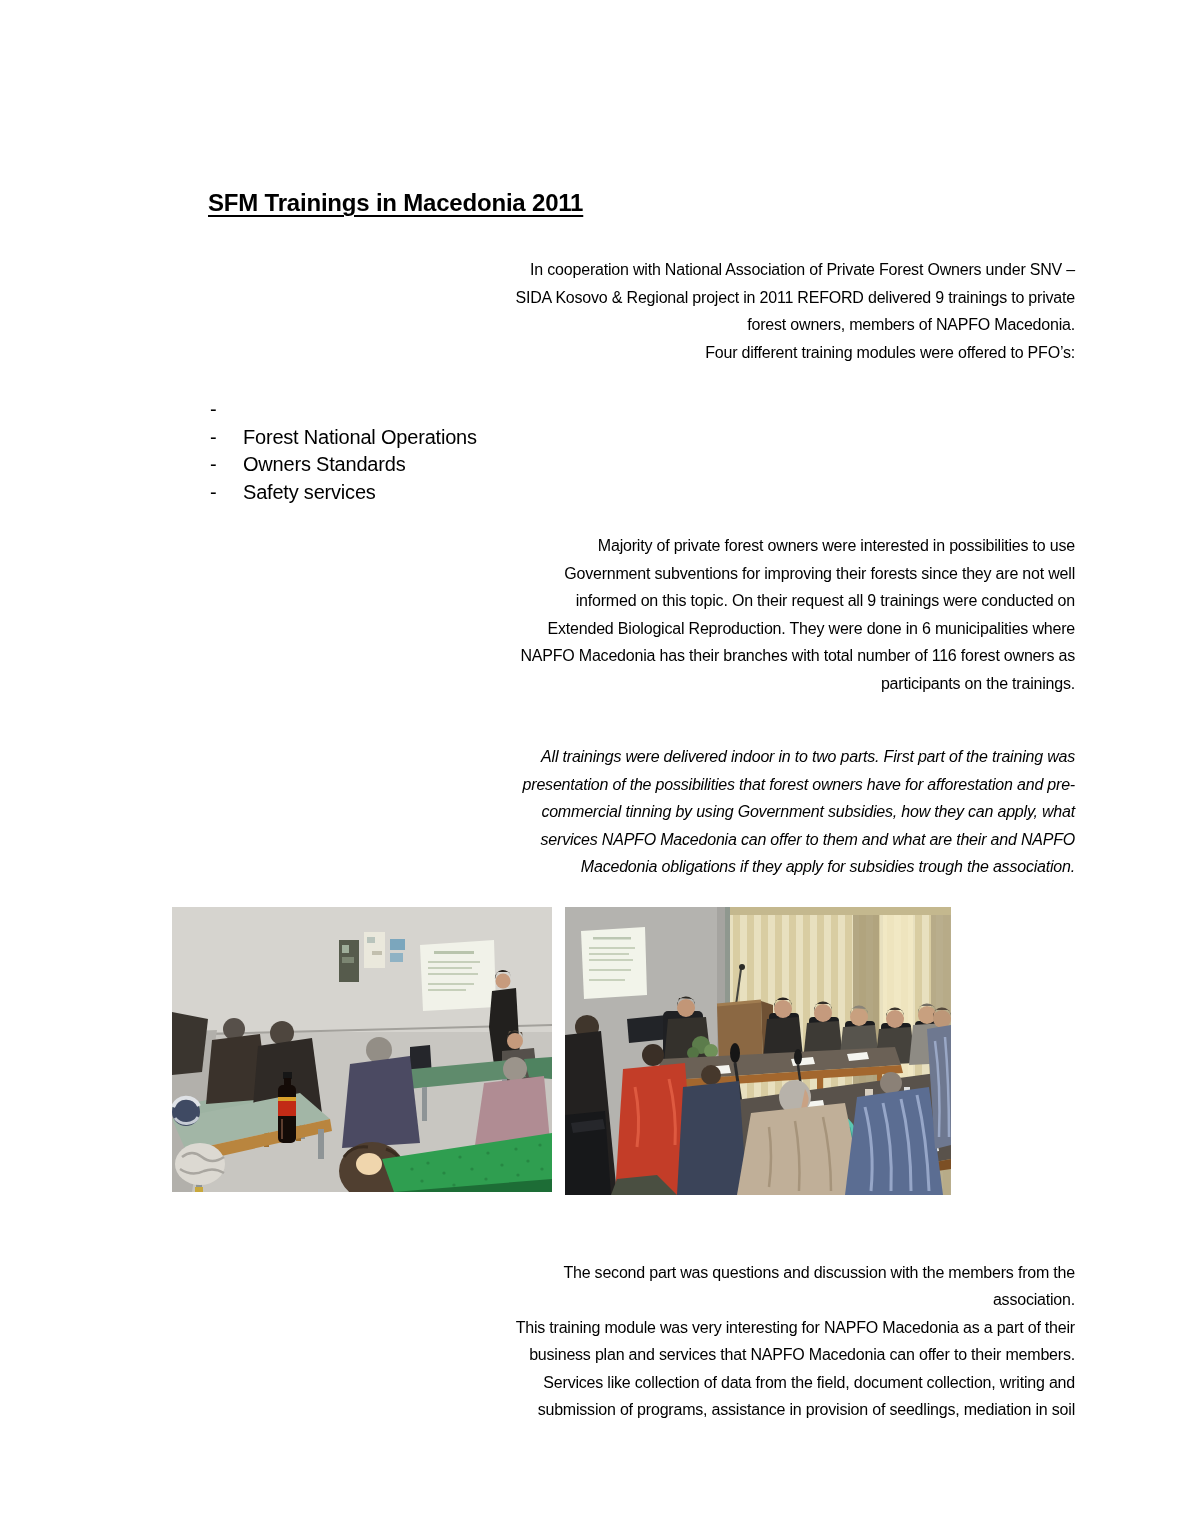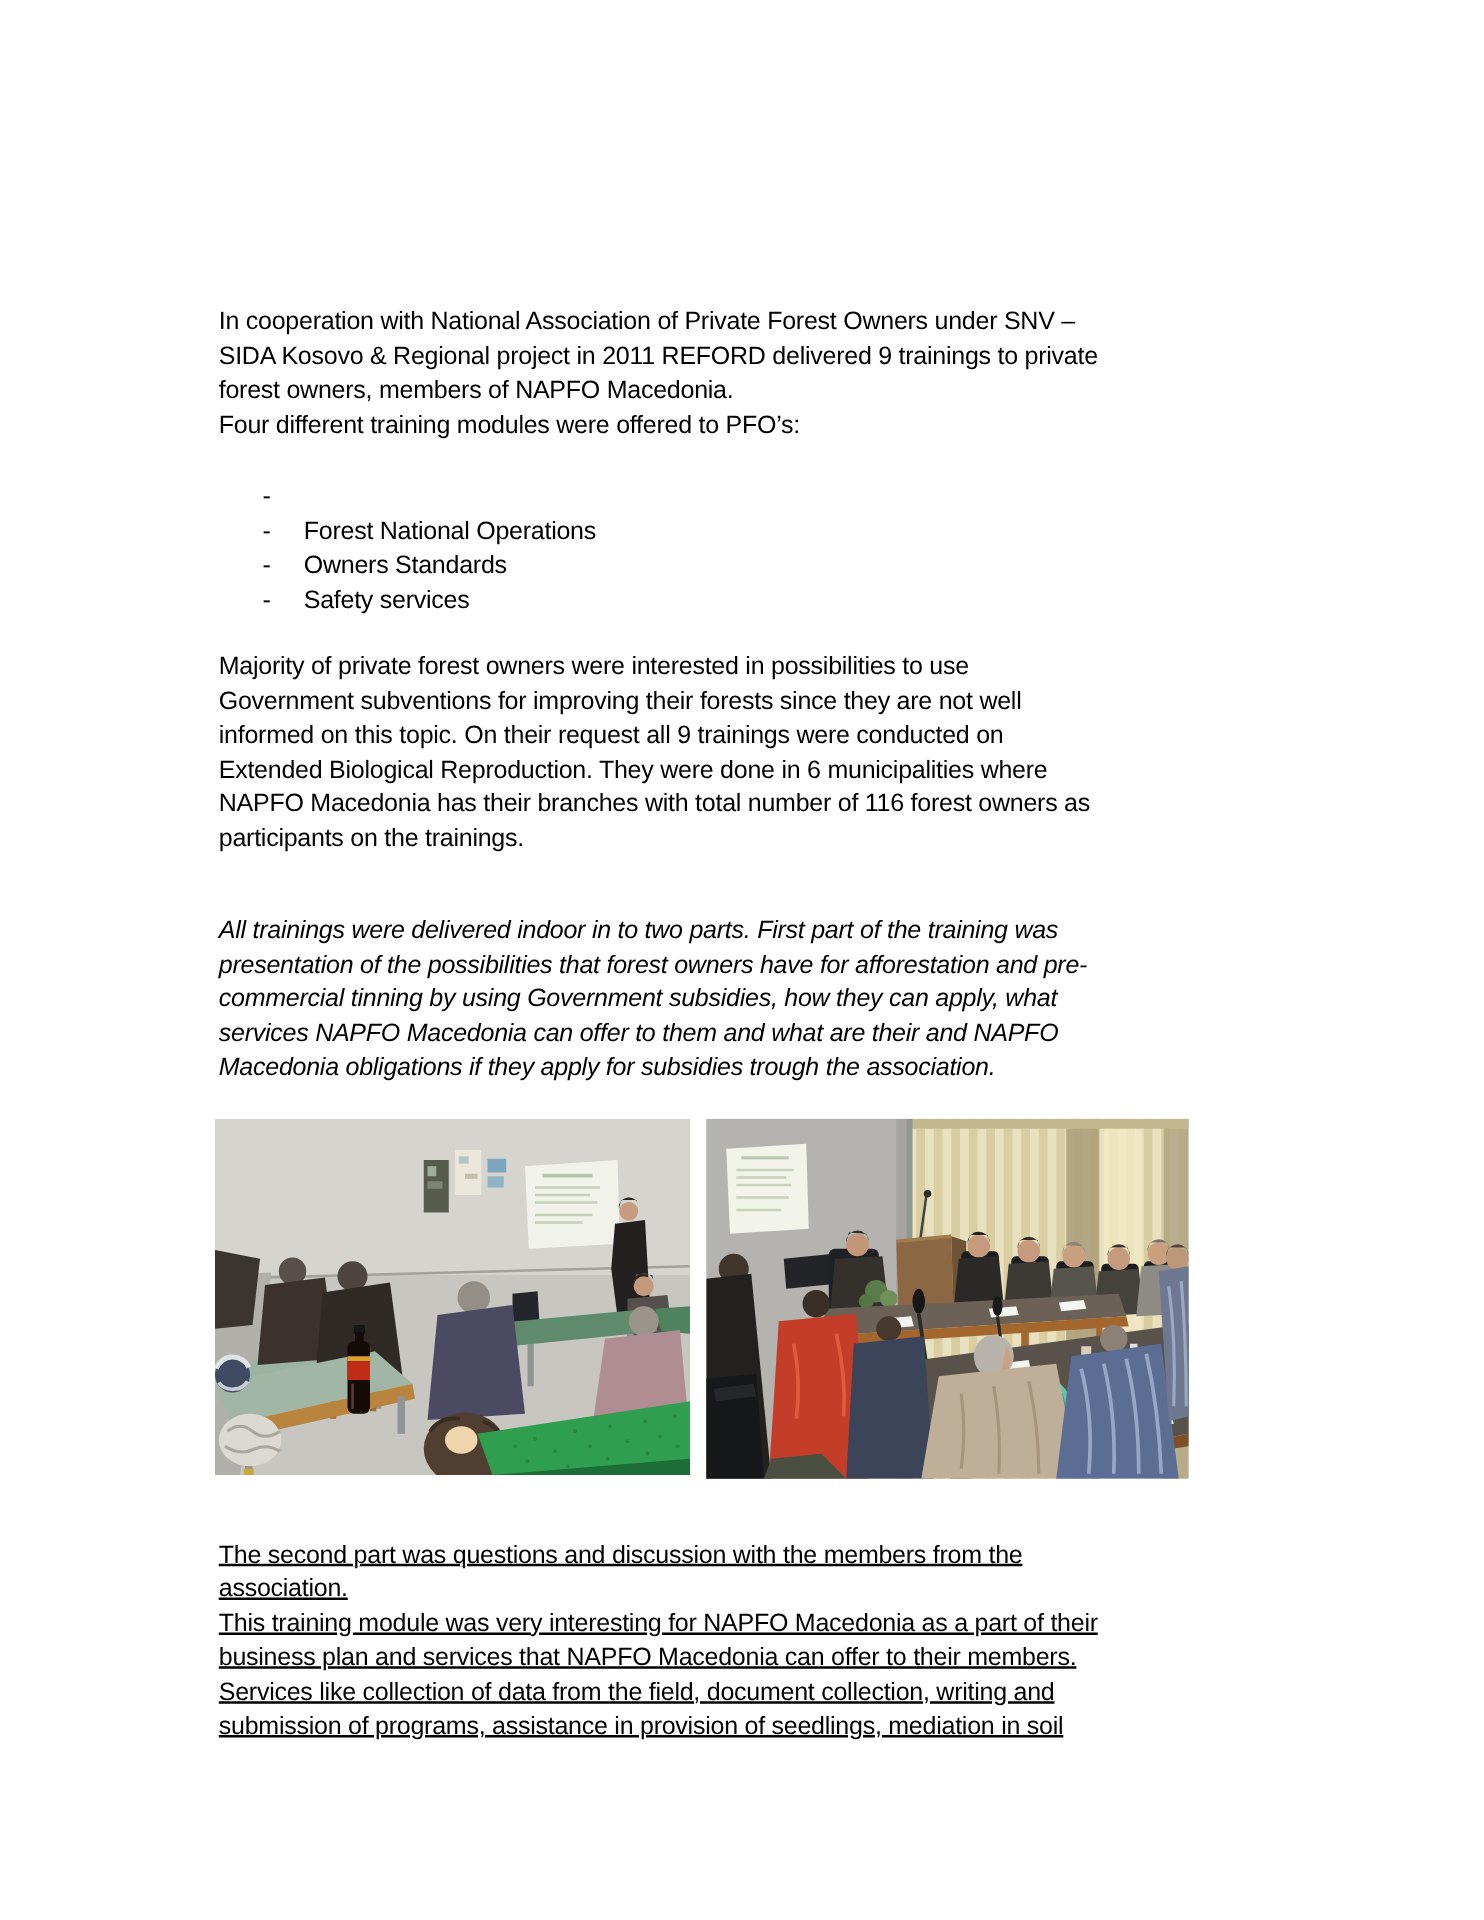--- a/index.html
+++ b/index.html
@@ -25,25 +25,26 @@
     line-height: 30px;
     font-weight: bold;
     letter-spacing: -0.2px;
     text-decoration: underline;
     text-decoration-thickness: 2px;
     text-underline-offset: 4px;
     color: #000000;
   }
   .para {
     margin: 0;
-    font-size: 20px;
+    font-size: 16px;
     line-height: 27.5px;
     letter-spacing: -0.2px;
     white-space: pre-line;
     color: #000000;
+    text-align: right;
   }
   .para-intro   { margin-top: 38px; }
   .module-list  { margin: 30px 0 0 0; padding: 0; list-style: none; }
   .module-list li {
     display: flex;
     margin-left: 35px;
     font-size: 20px;
     line-height: 27.5px;
     letter-spacing: -0.2px;
   }
@@ -52,28 +53,29 @@
   .para-parts    { margin-top: 46px; font-style: italic; }
   .photos-row {
     margin-top: 26px;
     margin-left: -3px;
     display: flex;
     gap: 13px;
     align-items: flex-start;
   }
   .photo { display: block; }
   .photo svg { display: block; }
-  .para-second { margin-top: 48px; text-decoration: underline; }
+  .para-second { margin-top: 64px; }
 </style>
 </head>
 <body>
 
 <div class="page">
   <div class="content">
 
+    <h1 class="doc-title">SFM Trainings in Macedonia 2011</h1>
     <br>
 
     <p class="para para-intro">In cooperation with National Association of Private Forest Owners under SNV –
 SIDA Kosovo &amp; Regional project in 2011 REFORD delivered 9 trainings to private
 forest owners, members of NAPFO Macedonia.
 Four different training modules were offered to PFO’s:</p>
 
     <ul class="module-list">
       <li>
         <span class="dash">-</span>

